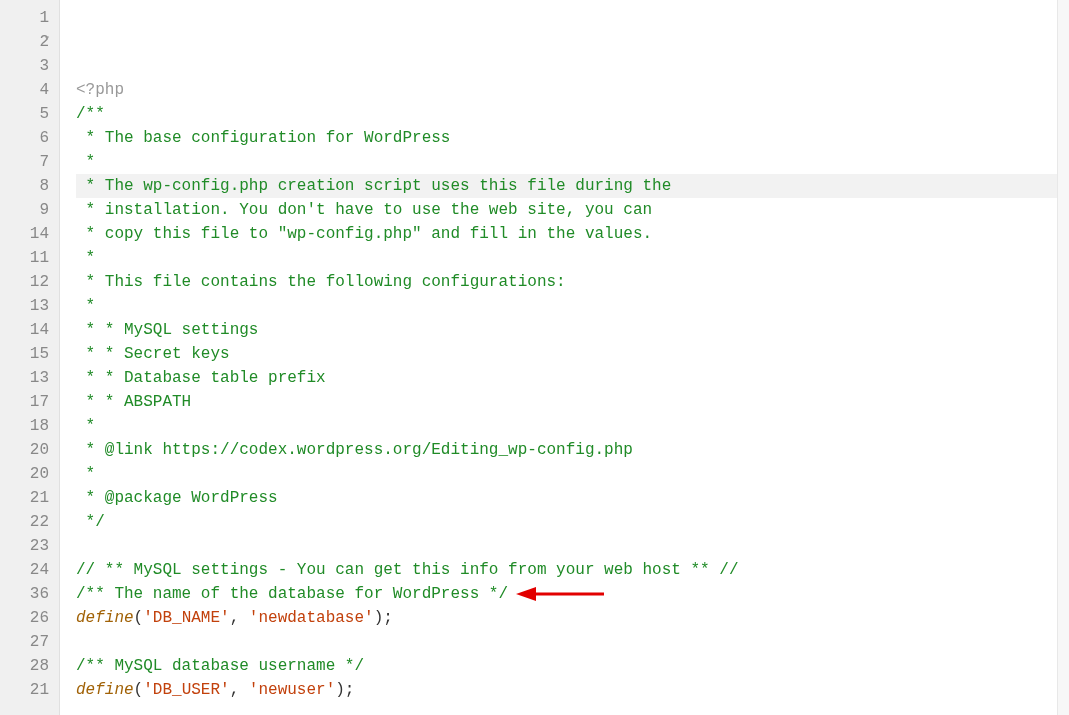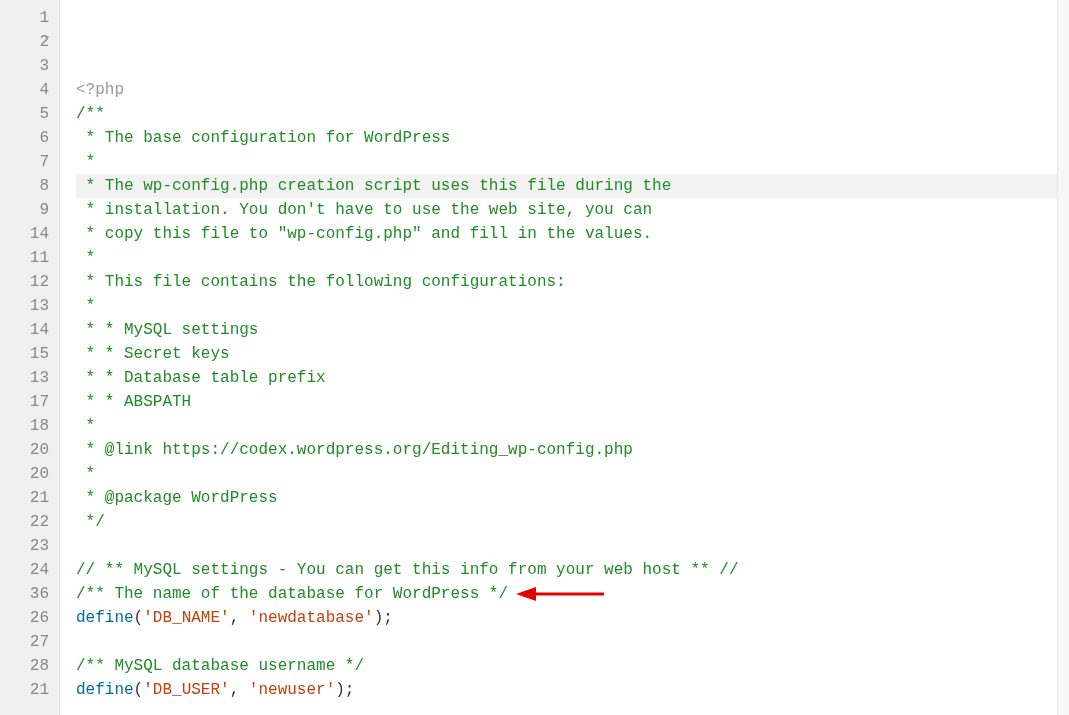--- a/index.html
+++ b/index.html
@@ -47,21 +47,21 @@
   }
   .codeline { height:24px; font-family: Consolas, "Courier New", monospace; }
   .codeline.highlight {
     background:#f2f2f2;
     display:inline-block;
     width:100%;
   }
   
   .c-meta { color:#999; }      
   .c-comment { color:#208b27; } 
-  .c-kw { color:#0369a1; }
+  .c-kw { color:#a16207;font-style:italic; }
   .c-str { color:#c2410c; }
   .c-punct { color:#333; }
   .c-black { color:#333; }
 
   
   .arrow {
     position:absolute;
     pointer-events:none;
   }
   .arrow svg { display:block; }

